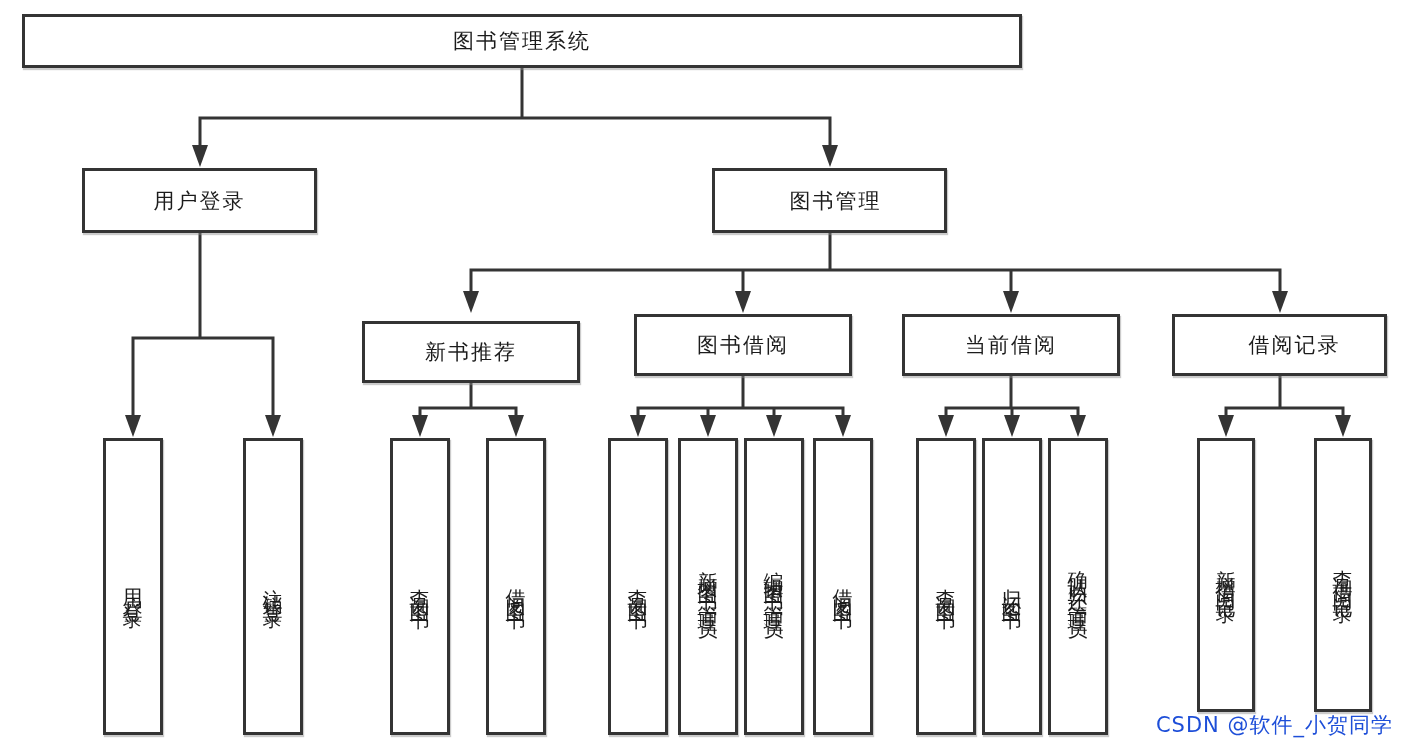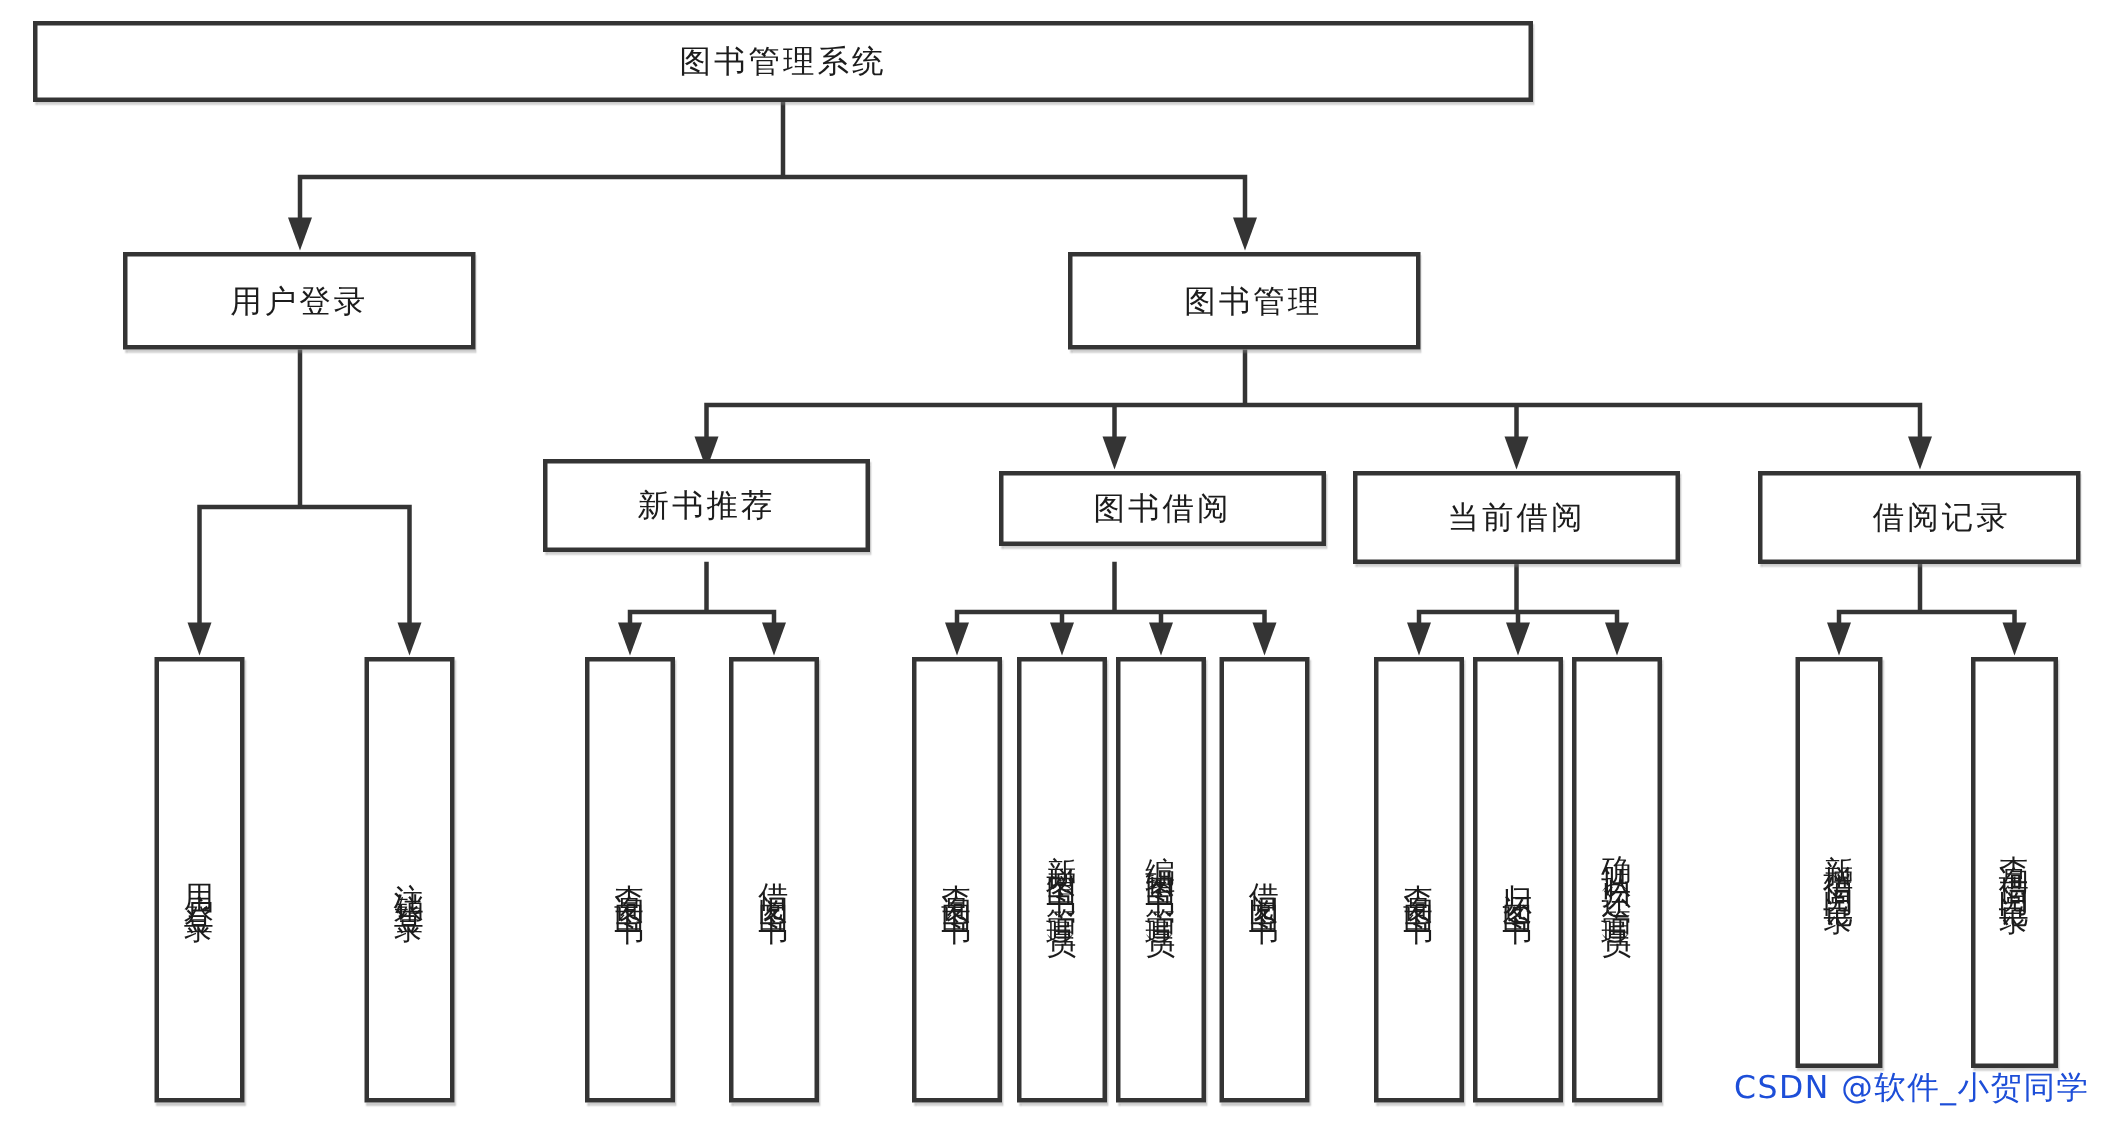--- a/index.html
+++ b/index.html
@@ -110,24 +110,24 @@
     <span class="hlabel">图书管理系统</span>
   </div>
 
   <div class="box" style="left:82px; top:168px; width:235px; height:65px;">
     <span class="hlabel">用户登录</span>
   </div>
   <div class="box" style="left:712px; top:168px; width:235px; height:65px;padding-left:12px;">
     <span class="hlabel">图书管理</span>
   </div>
 
-  <div class="box" style="left:362px; top:306px; width:218px; height:62px;">
+  <div class="box" style="left:362px; top:321px; width:218px; height:62px;">
     <span class="hlabel">新书推荐</span>
   </div>
-  <div class="box" style="left:634px; top:314px; width:218px; height:50px;margin-left:32px;">
+  <div class="box" style="left:634px; top:314px; width:218px; height:62px;">
     <span class="hlabel">图书借阅</span>
   </div>
   <div class="box" style="left:902px; top:314px; width:218px; height:62px;font-family:Liberation Mono, monospace;">
     <span class="hlabel">当前借阅</span>
   </div>
   <div class="box" style="left:1172px; top:314px; width:215px; height:62px;padding-left:30px;">
     <span class="hlabel">借阅记录</span>
   </div>
 
   <div class="box vbox" style="left:103px; top:438px; width:60px; height:297px;">

